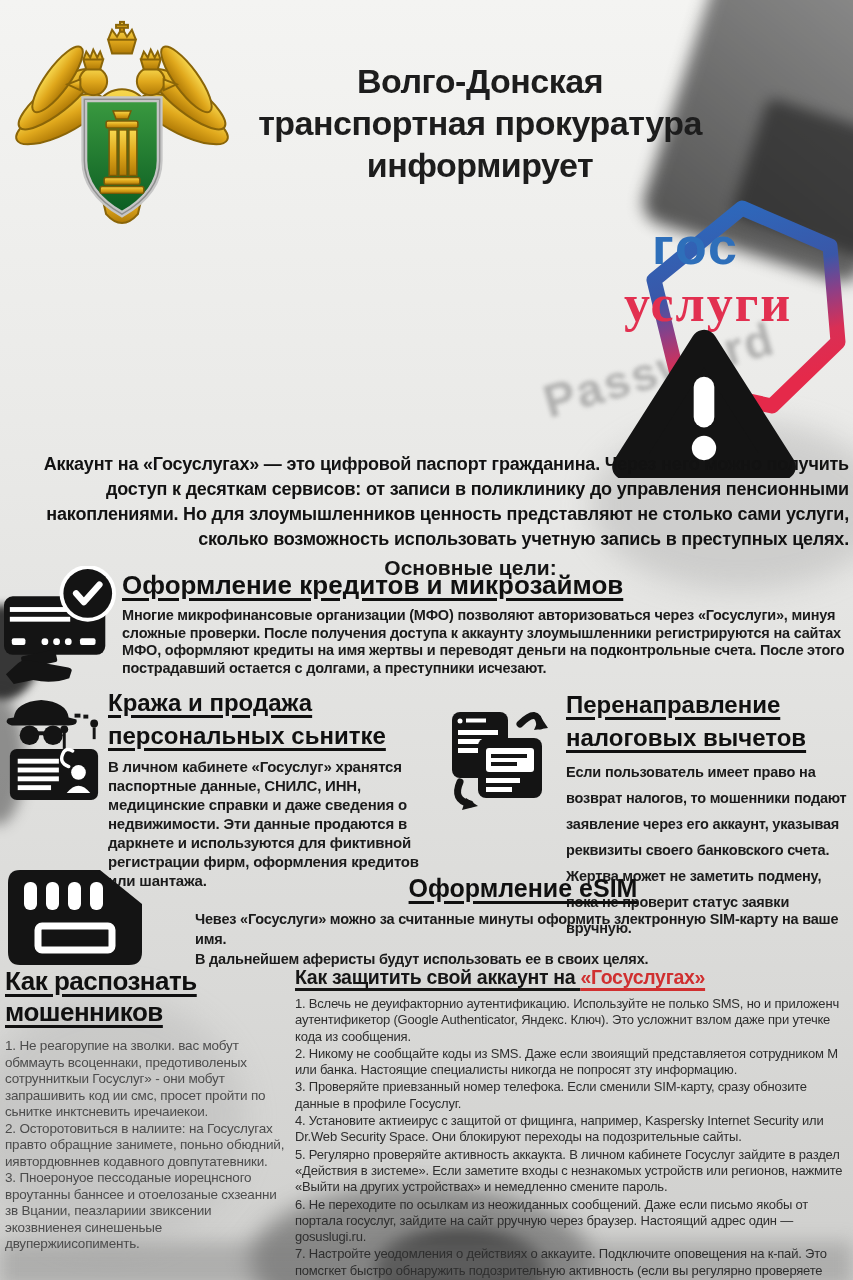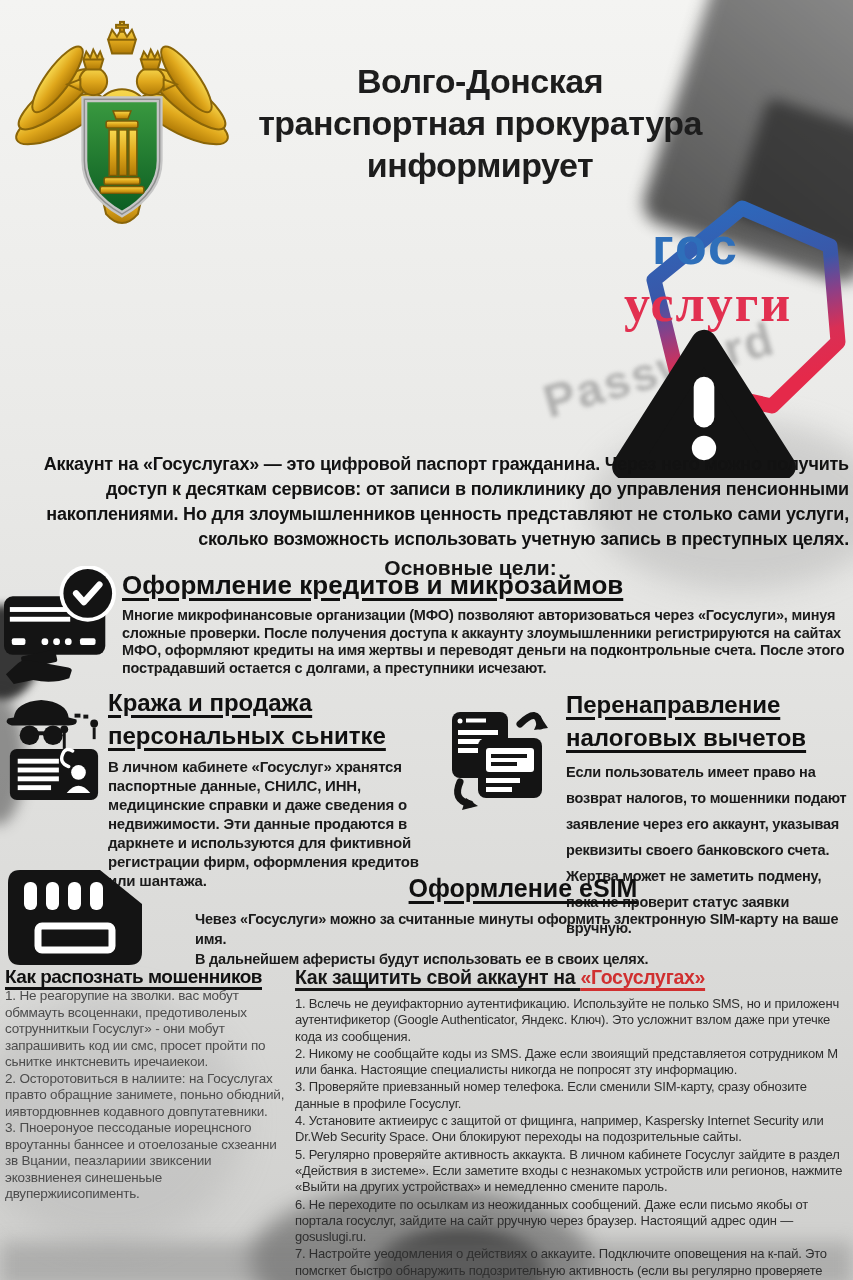--- a/index.html
+++ b/index.html
@@ -48,21 +48,21 @@
   .col-body{font-size:15px;font-weight:bold;line-height:19px;margin-top:5px;color:#1b1b1b;letter-spacing:-.2px;}
   .tax-icon{left:448px;top:698px;width:102px;height:112px;}
   .tax-text{left:566px;top:688px;width:288px;}
   .tax-text .col-body{font-size:14.5px;line-height:26px;}
   .esim-icon{left:8px;top:870px;width:136px;height:96px;}
   .esim-text{left:195px;top:874px;width:656px;}
   .esim-text .sec-heading{font-size:25px;margin-bottom:6px;text-align:center;}
   .esim-text .sec-body{font-size:14.5px;line-height:20px;}
   
   .recognize{left:5px;top:966px;width:286px;}
-  .recognize-heading{font-size:19px;font-weight:bold;letter-spacing:-.5px;color:#101010;}
+  .recognize-heading{font-size:26px;font-weight:bold;letter-spacing:-.5px;color:#101010;margin-bottom:10px;}
   .rl-item{font-size:13.5px;line-height:16.5px;color:#4c4c4c;margin:0;letter-spacing:-.2px;}
   .protect{left:295px;top:960px;width:558px;}
   .protect-heading{font-size:19.5px;font-weight:bold;letter-spacing:-.3px;margin-bottom:7px;margin-top:6px;}
   .protect-heading .red{color:#d03030;}
   .pl-item{font-size:13px;line-height:16.3px;color:#2e2e2e;margin:0 0 1px 0;letter-spacing:-.2px;}
 </style>
 </head>
 <body>
 
 <div class="page">

